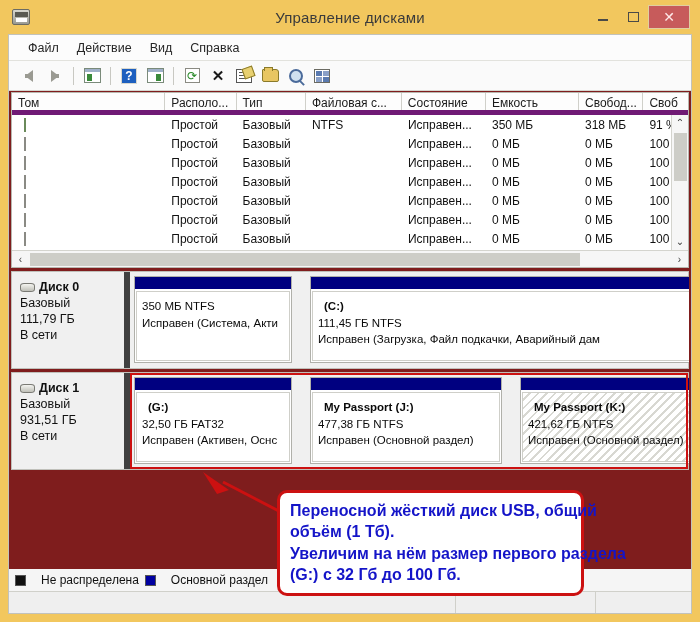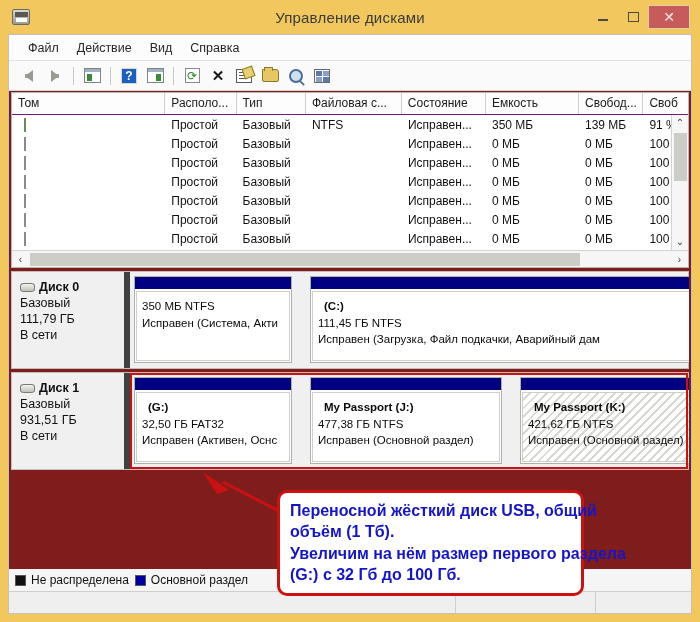--- a/index.html
+++ b/index.html
@@ -144,21 +144,21 @@
   .grid-ico::before {
     content:""; position:absolute; left:1px; top:1px; width:6px; height:5px;
     background:#5a7ab0; box-shadow: 7px 0 0 #8aa0c8, 0 6px 0 #8aa0c8, 7px 6px 0 #5a7ab0;
   }
   
   #table-wrap {
     flex: 0 0 176px; background: #fff; border: 1px solid #b8b8b0;
     margin: 1px 2px 0 2px; display: flex; flex-direction: column; min-height: 0;
   }
   #thead { display: flex; height: 22px; flex: 0 0 22px; background: #fdfdfd;
-           border-bottom: 1px solid #701a75; }
+           border-bottom: 5px solid #701a75; }
   .th {
     font-size: 12px; color: #1a1a1a; padding: 3px 6px;
     border-right: 1px solid #d0d0ca; white-space: nowrap; overflow: hidden;
   }
   #rows { flex: 1 1 auto; overflow: hidden; position: relative; }
   .row { display: flex; height: 19px; align-items: center; }
   .cell { font-size: 12px; color: #111; padding: 0 6px; white-space: nowrap; overflow: hidden; }
   .drive-ico {
     width: 15px; height: 9px; border: 1px solid #8a8a84; border-radius: 5px/4px;
     background: linear-gradient(#f0f0ec,#b8b8b0); margin-left: 6px;
@@ -209,21 +209,21 @@
   #disk1-row { position: relative; }
   #disk1-sel {
     position: absolute; left: 118px; top: 0; right: 0; bottom: 0;
     border: 2px solid #cc1111; pointer-events: none;
   }
   
   #legend {
     height: 22px; flex: 0 0 22px; display: flex; align-items: center;
     gap: 6px; padding-left: 6px; background: #f5f5f5;
   }
-  .lg { display: flex; align-items: center; gap: 5px; font-size: 12px; color: #111; }
+  .lg { display: flex; align-items: center; gap: 15px; font-size: 12px; color: #111; }
   .sw { width: 11px; height: 11px; border: 1px solid #555; }
   .sw.black { background: #111; }
   .sw.blue { background: #0000a0; }
   
   #statusbar {
     height: 22px; flex: 0 0 22px; background: #efefef;
     border-top: 1px solid #d0d0ca; display: flex;
   }
   .sb { border-right: 1px solid #d0d0ca; height: 100%; }
   .sb.a { flex: 1 1 auto; } .sb.b { width: 140px; } .sb.c { width: 95px; border-right: none; }
@@ -323,21 +323,21 @@
       </div>
       <div id="rows">
 
         <div class="row">
             <div class="cell" style="width: 155px;"><span class="drive-ico green"></span></div>
             <div class="cell" style="width: 72px;">Простой</div>
             <div class="cell" style="width: 70px;">Базовый</div>
             <div class="cell" style="width: 97px;">NTFS</div>
             <div class="cell" style="width: 85px;">Исправен...</div>
             <div class="cell" style="width: 94px;">350 МБ</div>
-            <div class="cell" style="width: 65px;">139 МБ</div>
+            <div class="cell" style="width: 65px;">318 МБ</div>
             <div class="cell" style="width: 45px;">91 %</div>
           </div>
           <div class="row">
             <div class="cell" style="width: 155px;"><span class="drive-ico"></span></div>
             <div class="cell" style="width: 72px;">Простой</div>
             <div class="cell" style="width: 70px;">Базовый</div>
             <div class="cell" style="width: 97px;"></div>
             <div class="cell" style="width: 85px;">Исправен...</div>
             <div class="cell" style="width: 94px;">0 МБ</div>
             <div class="cell" style="width: 65px;">0 МБ</div>

